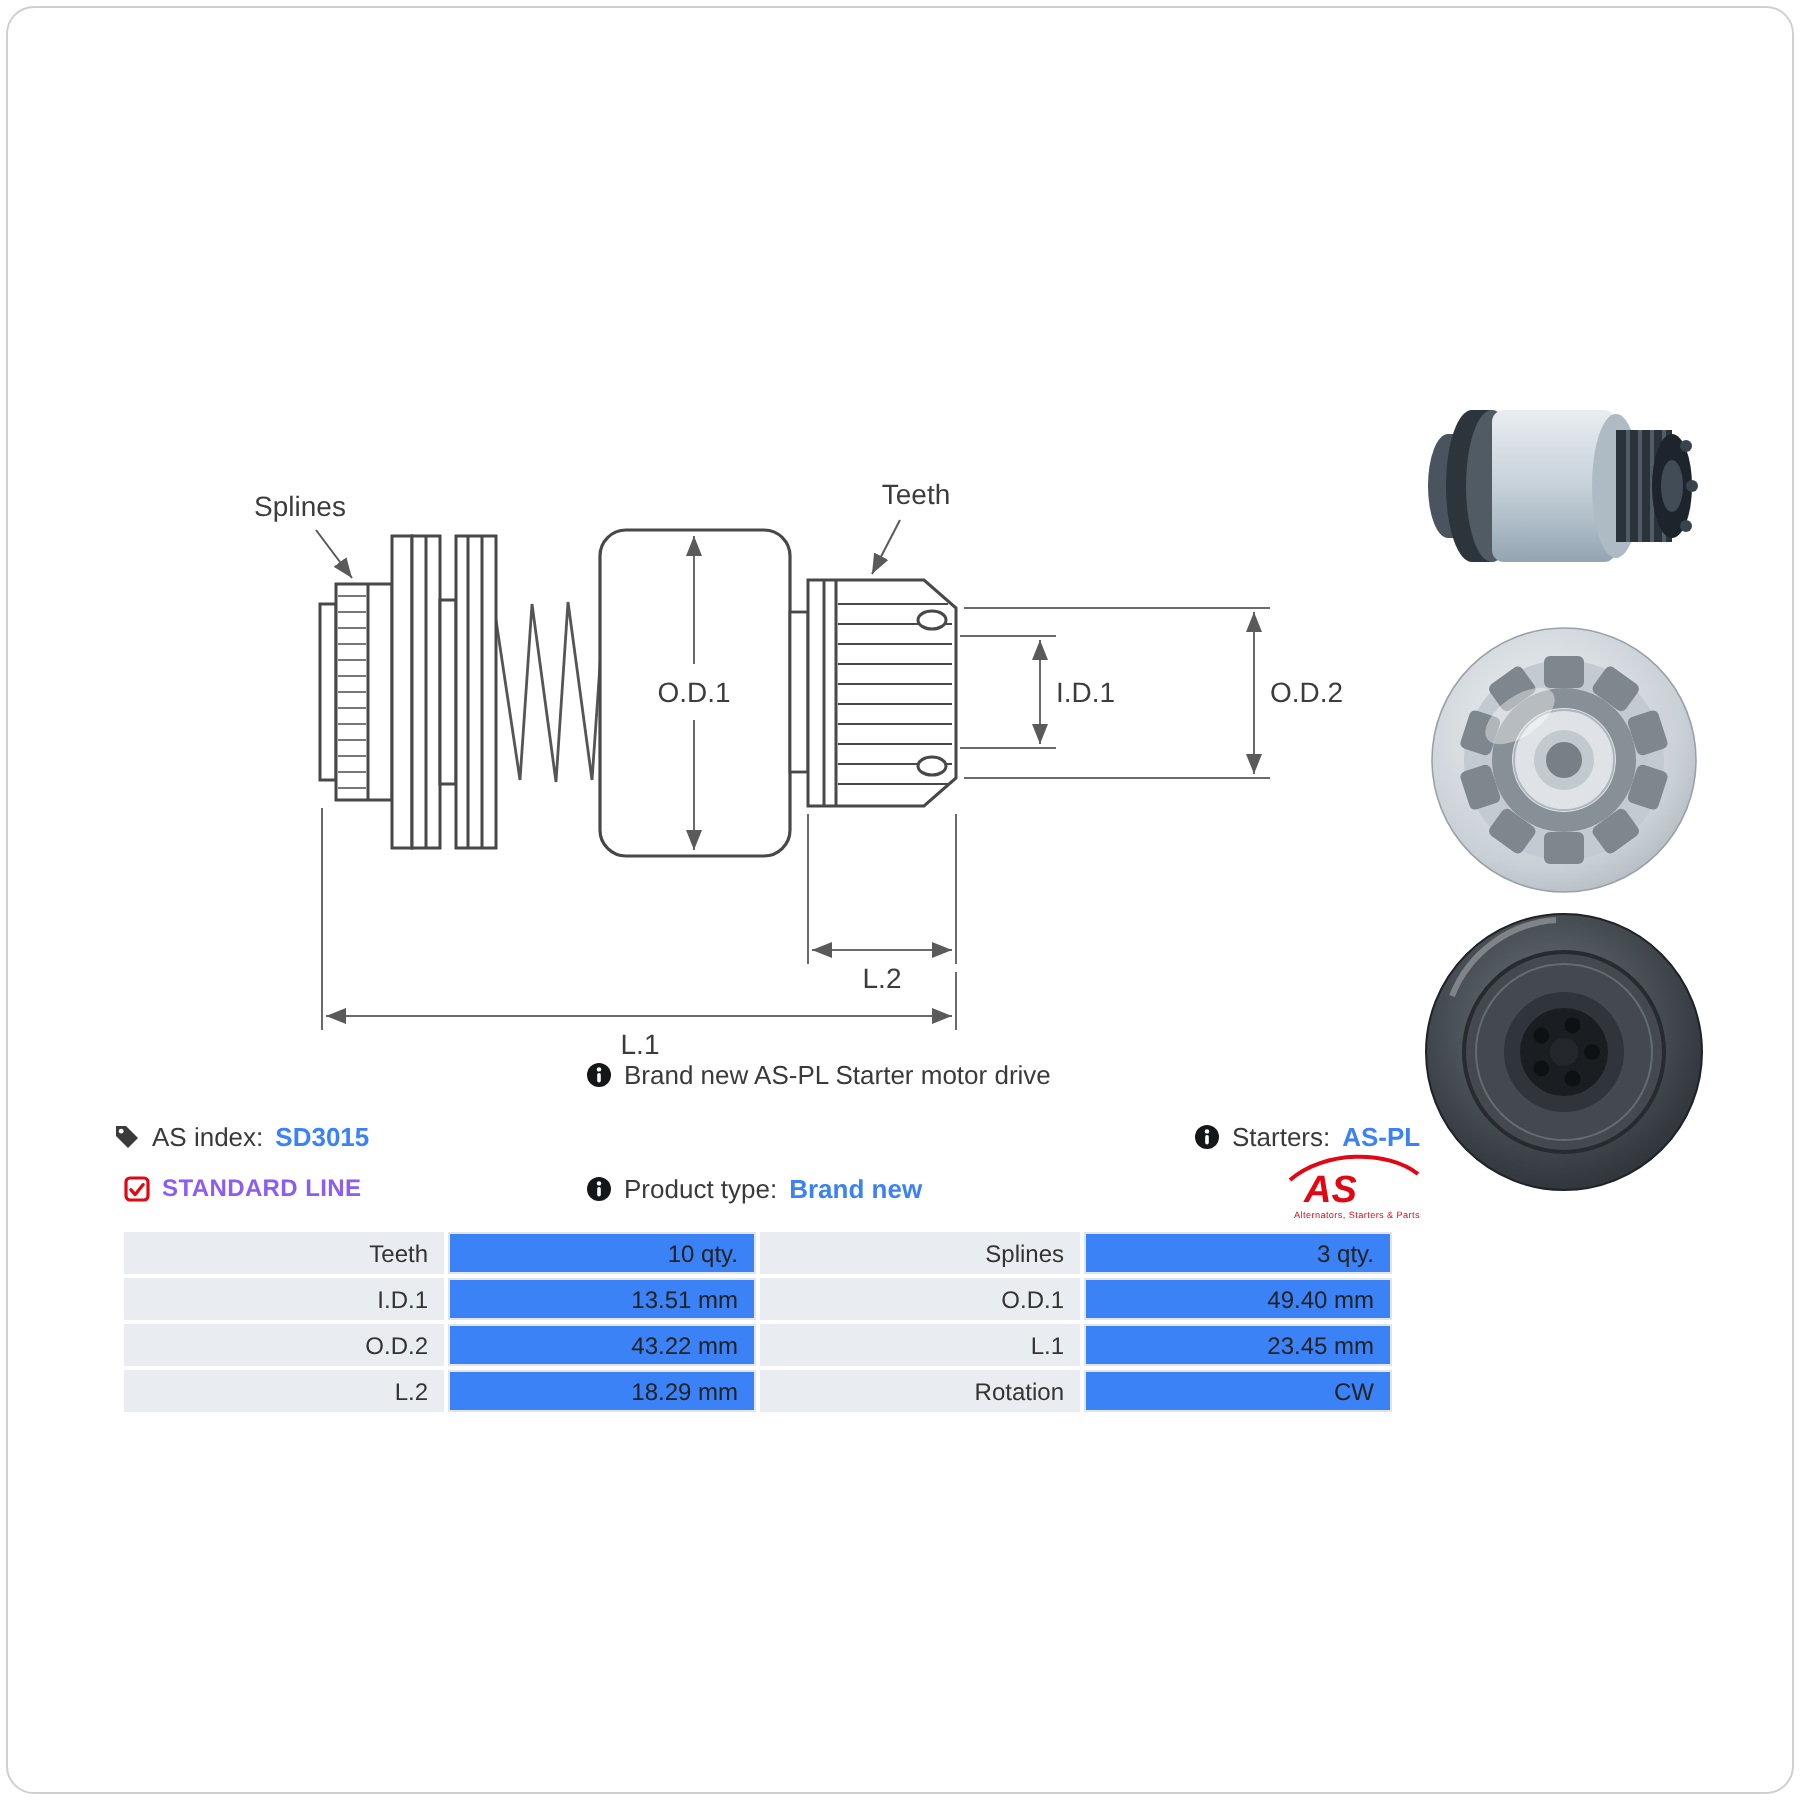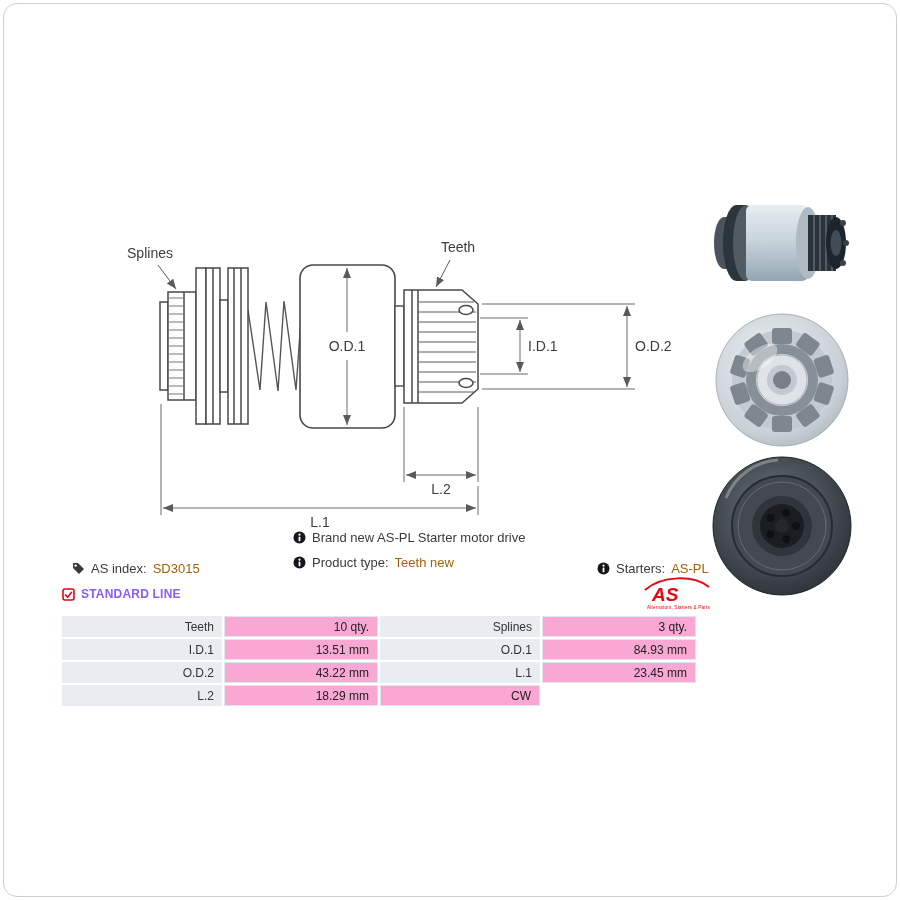--- a/index.html
+++ b/index.html
@@ -15,40 +15,40 @@
 
   
   .photo{position:absolute}
   #photo1{left:700px;top:185px;width:165px;height:115px}
   #photo2{left:700px;top:310px;width:165px;height:140px}
   #photo3{left:700px;top:452px;width:165px;height:148px}
 
   
   .info-item{position:absolute;display:flex;align-items:center;gap:6px;font-size:13px;
              color:#3a3a3a;white-space:nowrap;height:16px}
-  .info-item .b{font-weight:normal;color:#a16207}
+  .info-item .b{font-weight:bold;color:#3b82f6}
   .std{color:#8b5cf6;font-weight:bold;font-size:12px;letter-spacing:.2px}
   .icn{flex:0 0 auto;display:block}
-  #i1{left:72px;top:560px}
+  #i1{left:57px;top:560px}
   #i2{left:293px;top:529px}
   #i3{left:597px;top:560px}
   #i4{left:62px;top:586px}
-  #i5{left:293px;top:554px}
+  #i5{left:293px;top:586px}
   #logo{position:absolute;left:642px;top:576px;width:70px;height:36px}
 
   
   .spec-table{
     position:absolute;left:62px;top:616px;
     display:grid;grid-template-columns:160px 154px 160px 154px;
     gap:2px;font-size:12px;color:#333;background:#fff;
   }
   .cell{box-sizing:border-box;height:21px;display:flex;align-items:center;
         justify-content:flex-end;padding-right:8px}
   .cell.lbl{background:#e9ecf0}
-  .cell.val{background:#f9a8d4;border:1px solid #e2e5ea;color:#222}
+  .cell.val{background:#3b82f6;border:1px solid #e2e5ea;color:#222}
 </style>
 </head>
 <body>
 
 <div class="frame"></div>
 
 <svg class="drawing" viewBox="0 0 640 380">
   <defs>
     <marker id="arr" markerWidth="11" markerHeight="9" refX="10" refY="4" orient="auto" markerUnits="userSpaceOnUse">
       <path d="M0,0 L10,4 L0,8 Z" fill="#5a5a5a"></path>
@@ -297,41 +297,42 @@
   <span class="std">STANDARD LINE</span>
 </div>
 
 <div class="info-item" id="i5">
   <svg class="icn" width="13" height="13" viewBox="0 0 13 13">
     <circle cx="6.5" cy="6.5" r="6" fill="#14171a"></circle>
     <circle cx="6.5" cy="3.7" r="1.1" fill="#fff"></circle>
     <rect x="5.6" y="5.5" width="1.8" height="4.8" rx="0.9" fill="#fff"></rect>
   </svg>
   <span>Product type:</span>
-  <span class="b">Teeth new</span>
+  <span class="b">Brand new</span>
 </div>
 
 <svg id="logo" viewBox="0 0 70 36">
   <path d="M3,14 C20,-1 52,-1 67,11" stroke="#e30613" stroke-width="2" fill="none"></path>
   <text x="10" y="25" font-size="19" font-weight="bold" font-style="italic" fill="#e30613">AS</text>
   <text x="5" y="33" font-size="4.6" fill="#e30613" letter-spacing="0.2">Alternators, Starters &amp; Parts</text>
 </svg>
 
 <div class="spec-table">
   <div class="cell lbl">Teeth</div>
   <div class="cell val">10 qty.</div>
   <div class="cell lbl">Splines</div>
   <div class="cell val">3 qty.</div>
 
   <div class="cell lbl">I.D.1</div>
   <div class="cell val">13.51 mm</div>
   <div class="cell lbl">O.D.1</div>
-  <div class="cell val">84.93 mm</div>
+  <div class="cell val">49.40 mm</div>
 
   <div class="cell lbl">O.D.2</div>
   <div class="cell val">43.22 mm</div>
   <div class="cell lbl">L.1</div>
   <div class="cell val">23.45 mm</div>
 
   <div class="cell lbl">L.2</div>
   <div class="cell val">18.29 mm</div>
+  <div class="cell lbl">Rotation</div>
   <div class="cell val">CW</div>
 </div>
 
 </body></html>

